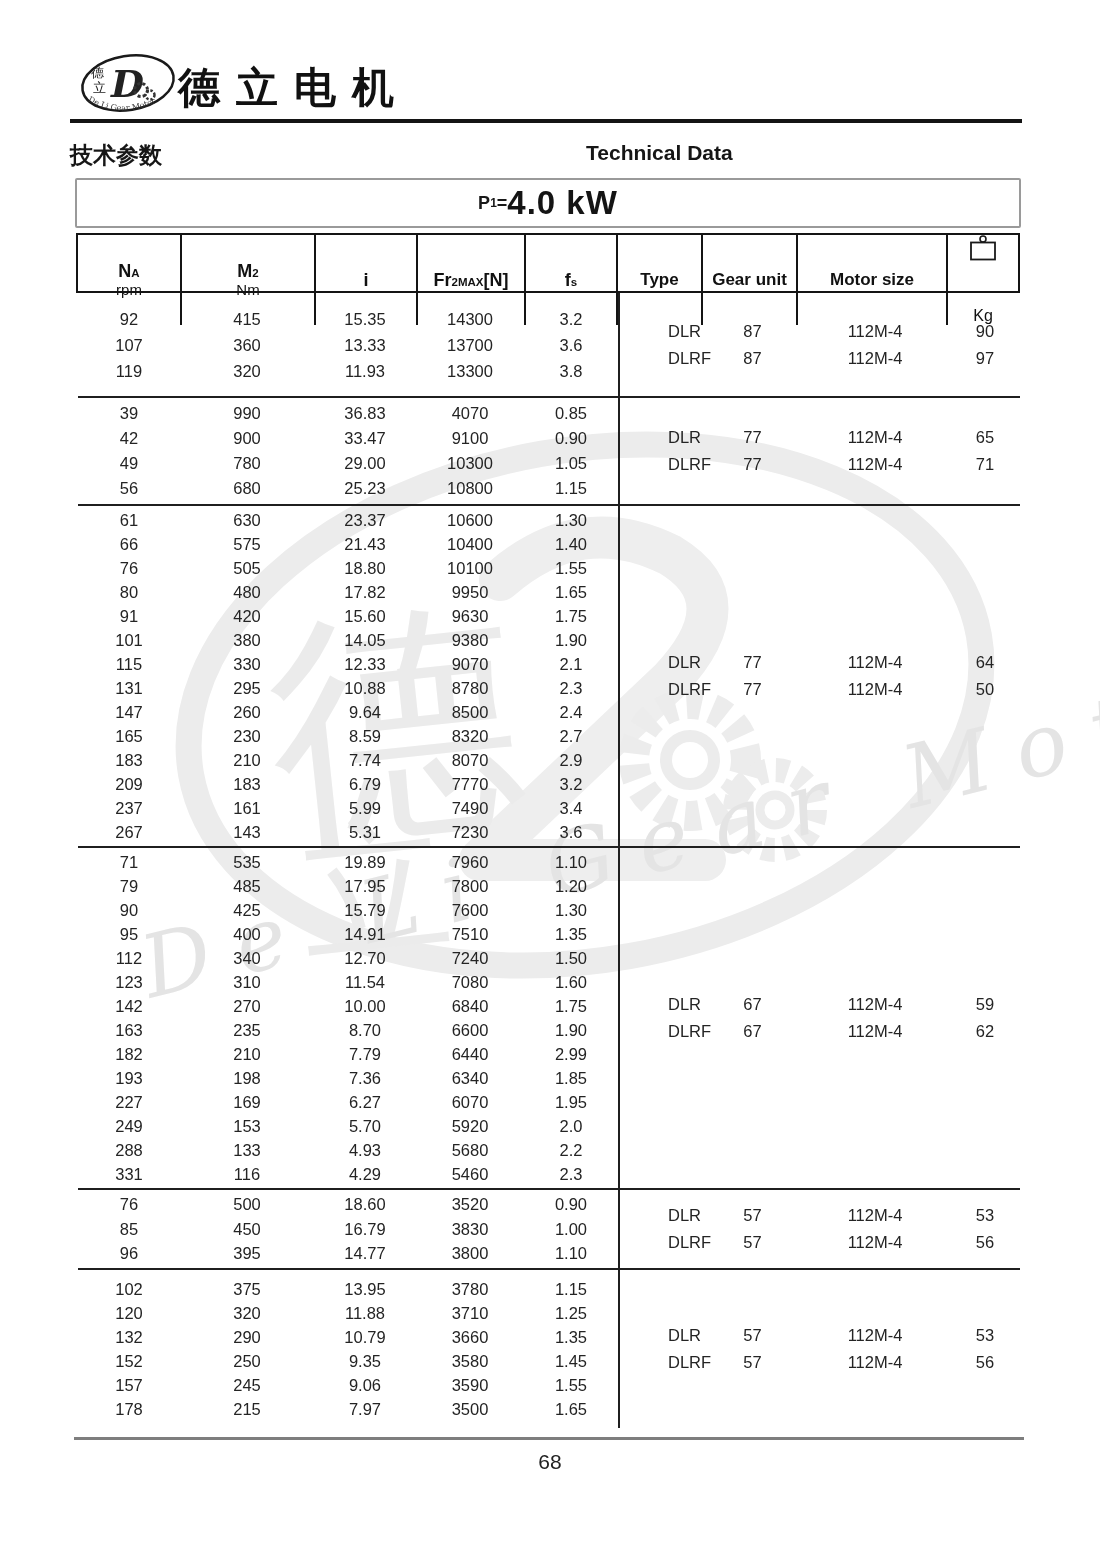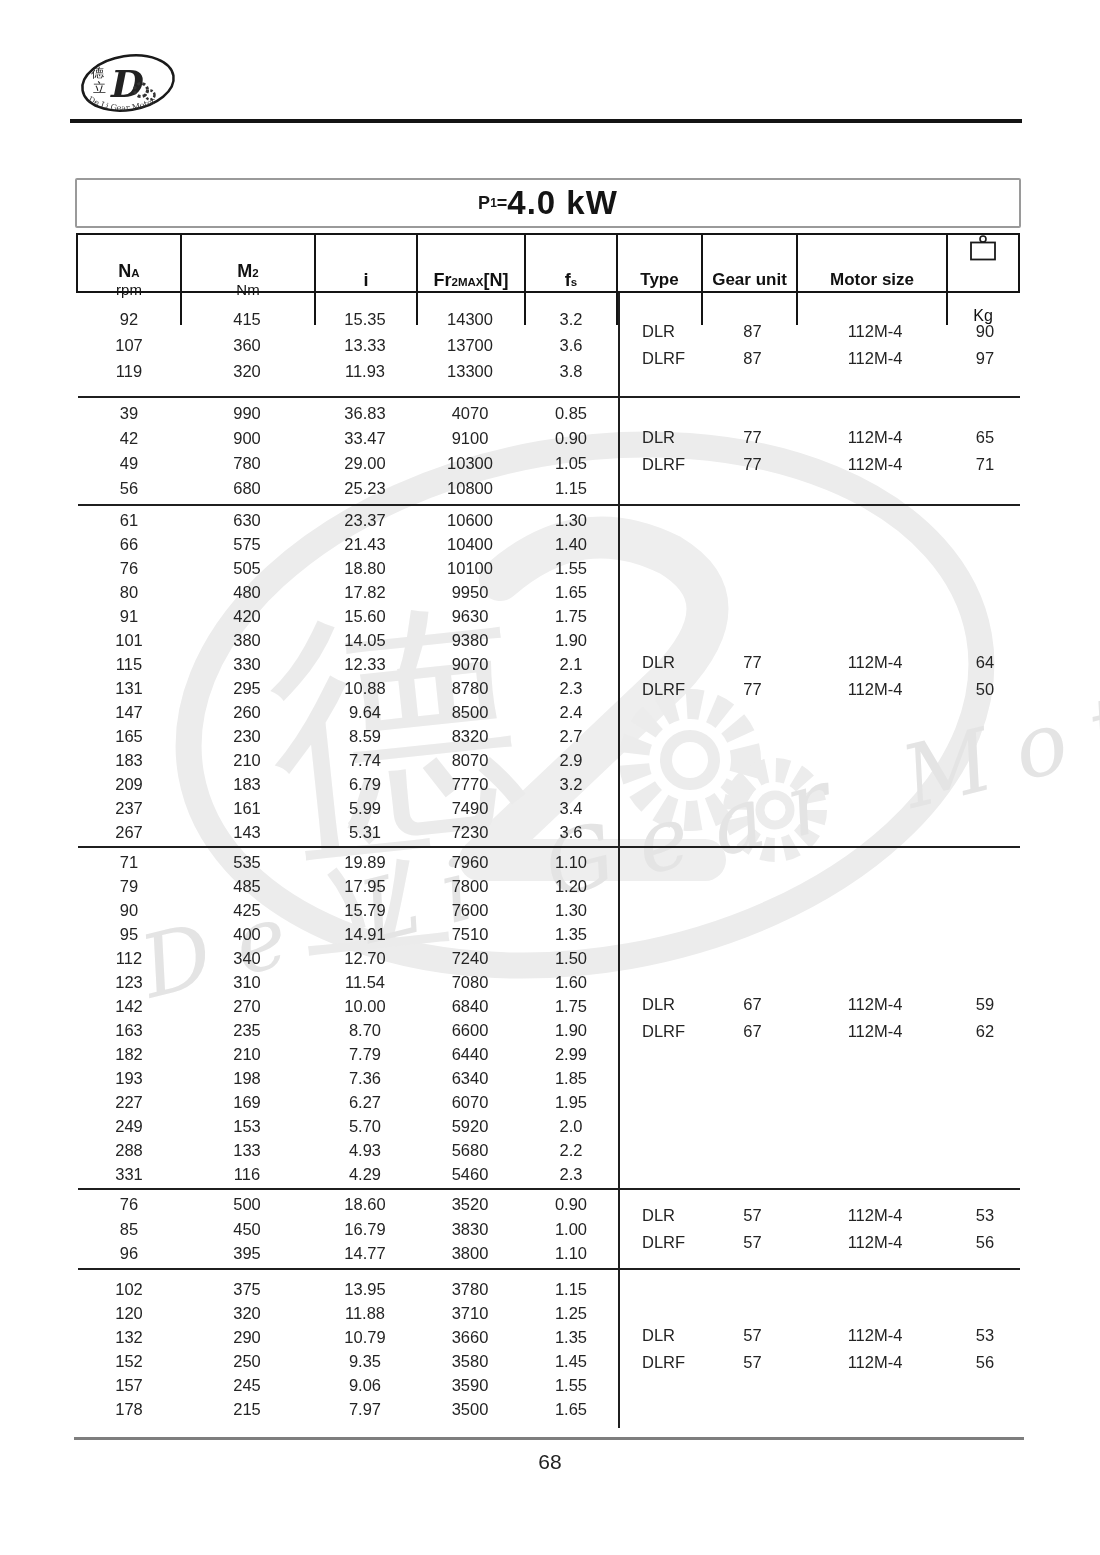--- a/index.html
+++ b/index.html
@@ -74,21 +74,21 @@
   .g3 .rows { padding:2px 0; }
   .g4 .rows { padding:2px 0; }
   .g5 .rows { padding:2px 0; }      .g5 .cell { line-height:24.5px; }
   .g6 .rows { padding:7px 0; }
   .types {
     width:402px; border-left:2px solid #1f1f1f;
     display:flex; flex-direction:column; justify-content:center;
   }
   .type-row { display:grid; grid-template-columns:85px 95px 150px 1fr; }
   .tcell { font-size:16.5px; color:#242424; line-height:27px; text-align:center; }
-  .t-type { text-align:left; padding-left:22px; }
+  .t-type { text-align:left; padding-left:48px; }
   
   .footer-rule { position:absolute; left:74px; top:1437px; width:950px; height:3px; background:#7e7e7e; z-index:2; }
   .page-num { position:absolute; left:0; top:1450px; width:1100px; text-align:center; font-size:21px; color:#222; z-index:2; }
 </style>
 </head>
 <body>
 
 <div class="page">
 
   <div class="watermark">
@@ -113,23 +113,28 @@
       <text x="33" y="47" font-size="38" font-style="italic" font-weight="bold" font-family="DejaVu Serif, serif" fill="#222">D</text>
       <circle cx="63" cy="40" r="6.5" fill="none" stroke="#333" stroke-width="3" stroke-dasharray="3 2.2"></circle>
       <circle cx="72" cy="45" r="4.5" fill="none" stroke="#333" stroke-width="2.5" stroke-dasharray="2.4 1.8"></circle>
       <defs>
           <path id="arcpath" d="M8 50 Q50 74 92 44"></path>
         </defs>
       <text font-size="8" font-family="DejaVu Serif, serif" fill="#333">
         <textPath href="#arcpath" startOffset="2">De Li Gear Motor</textPath>
       </text>
     </svg>
+    <div class="brand-zh">德立电机</div>
   </div>
   <div class="top-rule"></div>
 
+  <div class="section-row">
+    <div class="sec-zh">技术参数</div>
+    <div class="sec-en">Technical Data</div>
+  </div>
 
   <div class="power-box">
     <span class="p-small">P</span>
       <span class="p-sub">1</span>
       <span class="p-small">=</span>
       <span class="p-big">4.0 kW</span>
   </div>
 
   <div class="thead">
     <div class="th">

